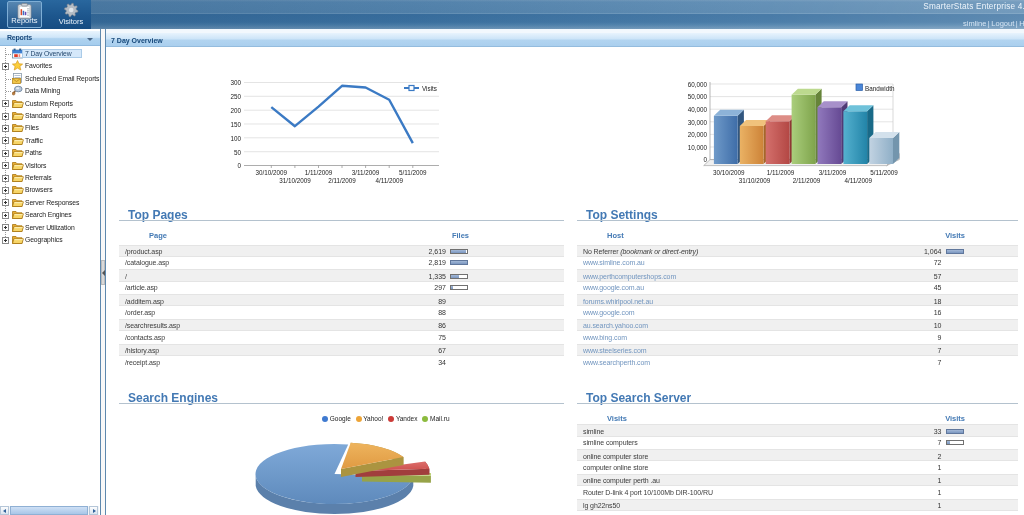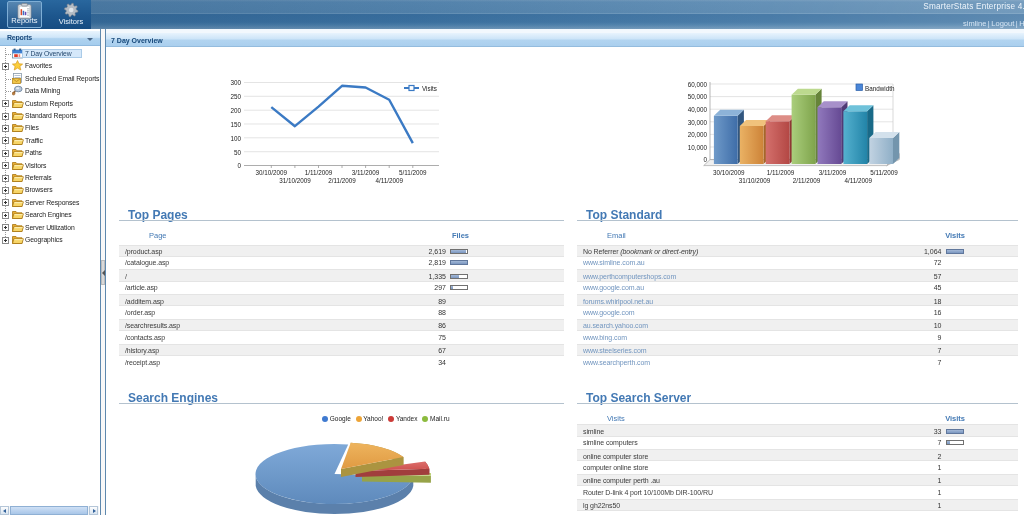--- a/index.html
+++ b/index.html
@@ -71,21 +71,21 @@
 #titlebar .t { position:absolute; left:5px; top:4px; font-size:7px; font-weight:bold; color:#17497b; }
 #infobar { position:absolute; left:0; top:18px; width:918px; height:15px; background:#eff6c6;
   border-bottom:1px solid #97ab55; }
 #infobar .t { position:absolute; left:7px; top:3px; font-size:7.2px; font-weight:bold; color:#50611e; }
 
 
 .sec { position:absolute; }
 .sec .title { position:absolute; left:9px; top:3px; font-size:12px; font-weight:bold; color:#4379b4; }
 .sec .rule { position:absolute; left:0; right:0; top:15px; height:1px; background:#b4c2ce; }
 .sec .th { position:absolute; left:0; right:0; top:22px; height:17px; }
-.sec .th .c1 { position:absolute; left:6px; top:4px; font-size:7.5px; font-weight:normal; color:#4379b4;padding-left:24px; }
+.sec .th .c1 { position:absolute; left:6px; top:4px; font-size:7.5px; font-weight:bold; color:#4379b4;padding-left:24px; }
 .sec .th .c2 { position:absolute; top:4px; font-size:7.5px; font-weight:bold; color:#4379b4; }
 .rows { position:absolute; left:0; right:0; }
 .r { position:absolute; left:0; right:0; height:12.4px; }
 .r.odd { background:#f0f0f0; border-top:1px solid #e4e4e4; border-bottom:1px solid #e4e4e4; }
 .r .n { position:absolute; left:6px; top:2.5px; font-size:7px; letter-spacing:-0.1px; color:#3c3c3c; white-space:nowrap; }
 .lk { color:#7195bf; }
 .r .n i { font-style:italic; }
 .r .v { position:absolute; top:2.5px; font-size:7px; color:#333; text-align:right; width:60px; }
 .r .bar { position:absolute; top:3.5px; width:18px; height:5px; border:1px solid #707070; background:#fff; }
 .r .bar i { display:block; height:100%; background:linear-gradient(#a3b8d6,#7b97c1); }
@@ -506,24 +506,24 @@
           <span class="n">/history.asp</span>
           <span class="v" style="left:267px">67</span>
         </div>
 <div class="r" style="top:111.6px">
           <span class="n">/receipt.asp</span>
           <span class="v" style="left:267px">34</span>
         </div>
 </div>
     </div>
 <div class="sec" style="left:577px;top:205px;width:441px;height:170px">
-<div class="title">Top Standard</div>
+<div class="title">Top Settings</div>
       <div class="rule"></div>
 <div class="th">
-        <span class="c1">Email</span>
+        <span class="c1">Host</span>
         <span class="c2" style="left:348px;width:40px;text-align:right">Visits</span>
       </div>
 <div class="rows" style="top:39.5px">
 <div class="r odd" style="top:0.0px">
           <span class="n"><span style="color:#3c3c3c">No Referrer <i>(bookmark or direct-entry)</i></span></span>
           <span class="v" style="left:304.5px">1,064</span>
           <span class="bar full" style="left:369px">
             <i style="width:100%"></i>
           </span>
         </div>

